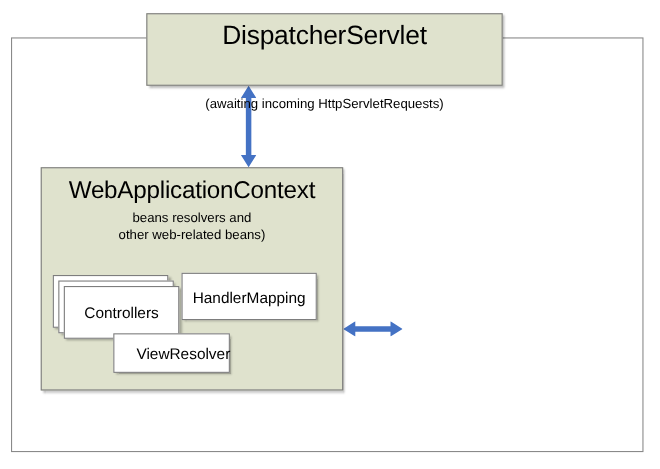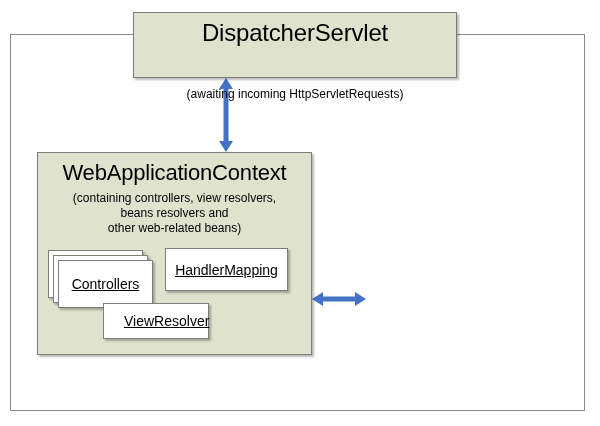--- a/index.html
+++ b/index.html
@@ -67,21 +67,20 @@
   }
   .sub {
     font-size: 12px;
     line-height: 15px;
   }
   .label-white {
     font-size: 14px;
     line-height: 18px;
     text-align: center;
     color: #000;
-    text-decoration: underline;
   }
 
   
   #dispatcher-servlet {
     left: 133px;
     top: 12px;
     width: 324px;
     height: 66px;
   }
   #dispatcher-servlet .title-lg { top: 6px; }
@@ -92,21 +91,21 @@
     left: 37px;
     top: 152px;
     width: 275px;
     height: 203px;
   }
   #web-application-context .title-lg { top: 6px; font-size: 22px; }
   #web-application-context .sub { top: 38px; }
 
   
   .ctrl-stack { position: absolute; left: 48px; top: 250px; width: 120px; height: 70px; }
-  .ctrl-stack .wbox { width: 95px; height: 48px; }
+  .ctrl-stack .wbox { width: 105px; height: 48px; }
   .ctrl-s1 { left: 0px;  top: 0px;  }
   .ctrl-s2 { left: 5px;  top: 5px;  }
   .ctrl-s3 { left: 10px; top: 10px; }
   .ctrl-s3 .label-white { top: 14px; left: 0; right: 0; position: absolute; }
 
   #handler-mapping {
     left: 165px;
     top: 248px;
     width: 123px;
     height: 43px;
@@ -168,21 +167,20 @@
   </div>
 
   <div class="gbox" id="dispatcher-servlet">
     <div class="box-inner title-lg">DispatcherServlet</div>
     <div class="box-inner sub">(awaiting incoming HttpServletRequests)</div>
   </div>
 
   <div class="gbox" id="web-application-context">
     <div class="box-inner title-lg">WebApplicationContext</div>
     <div class="box-inner sub">
-      <div>(containing controllers, view resolvers,</div>
       <div>beans resolvers and</div>
       <div>other web-related beans)</div>
     </div>
   </div>
 
   <div class="ctrl-stack">
     <div class="wbox ctrl-s1"></div>
     <div class="wbox ctrl-s2"></div>
     <div class="wbox ctrl-s3">
       <div class="label-white">Controllers</div>

